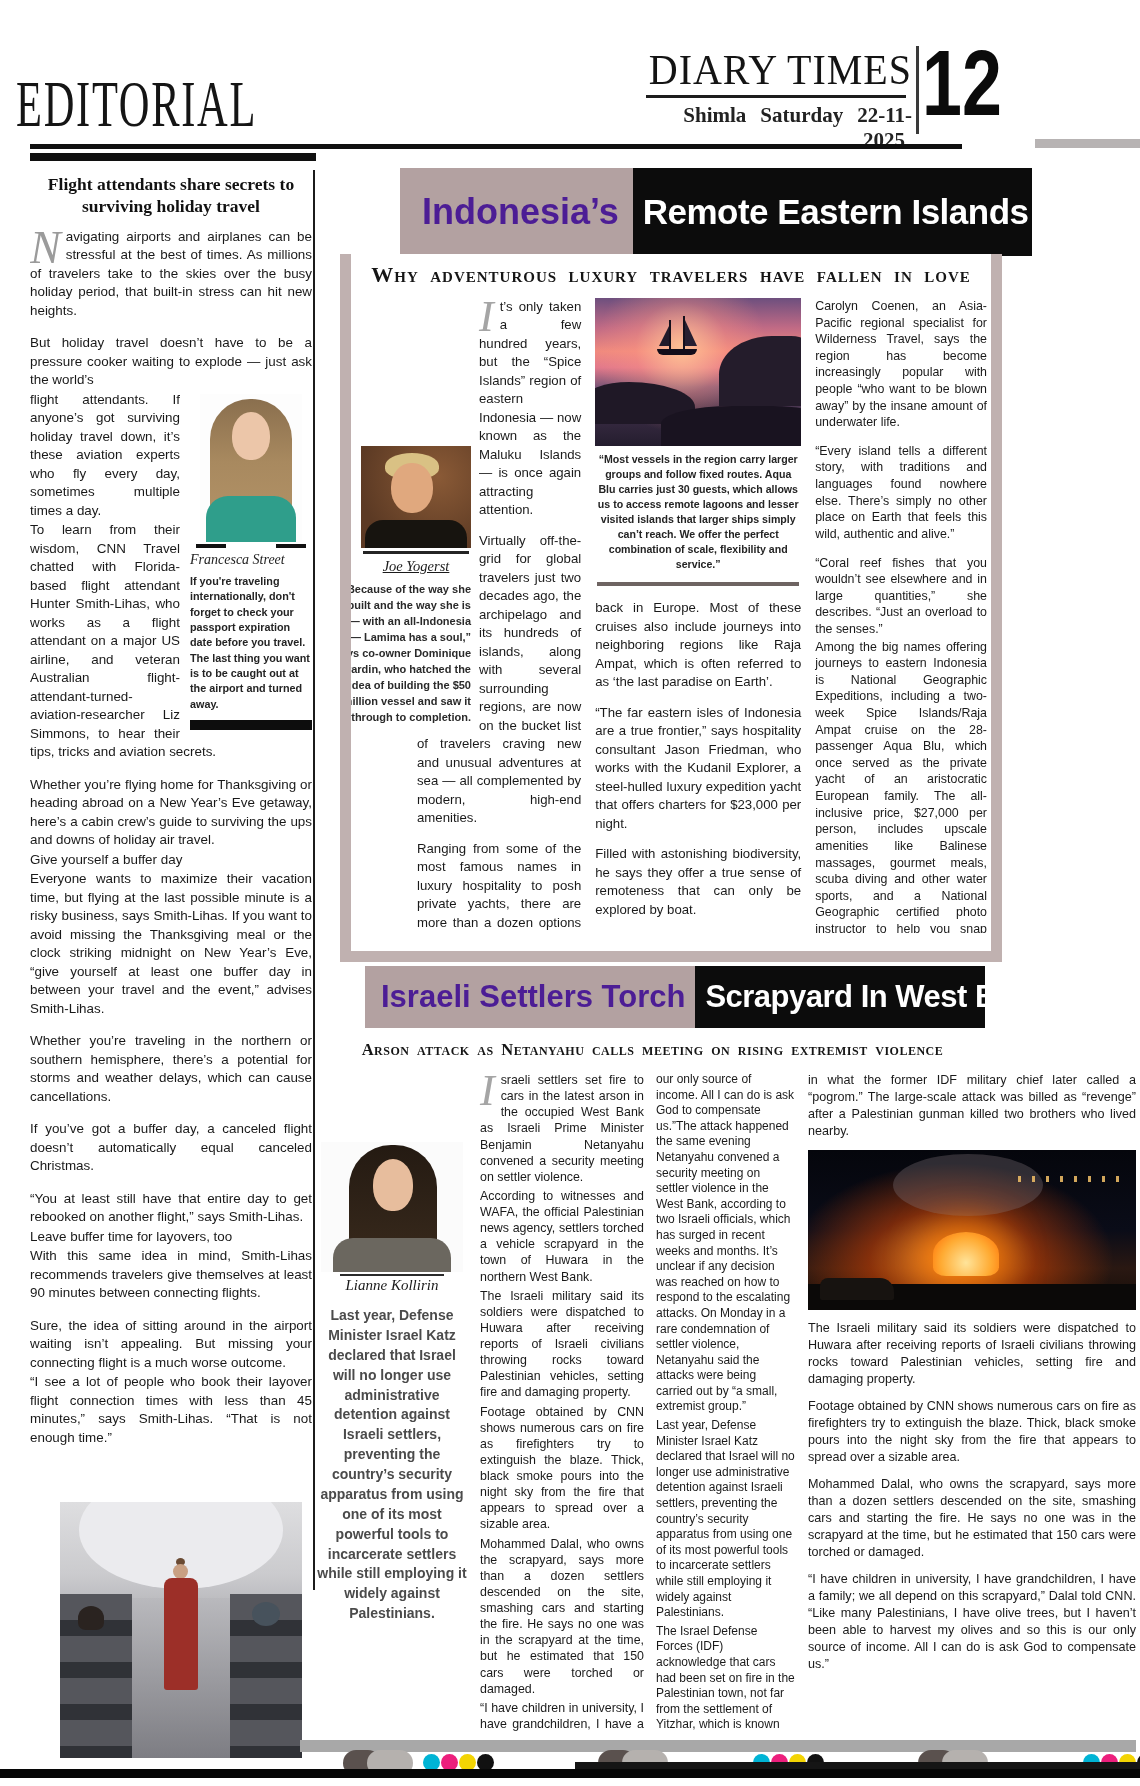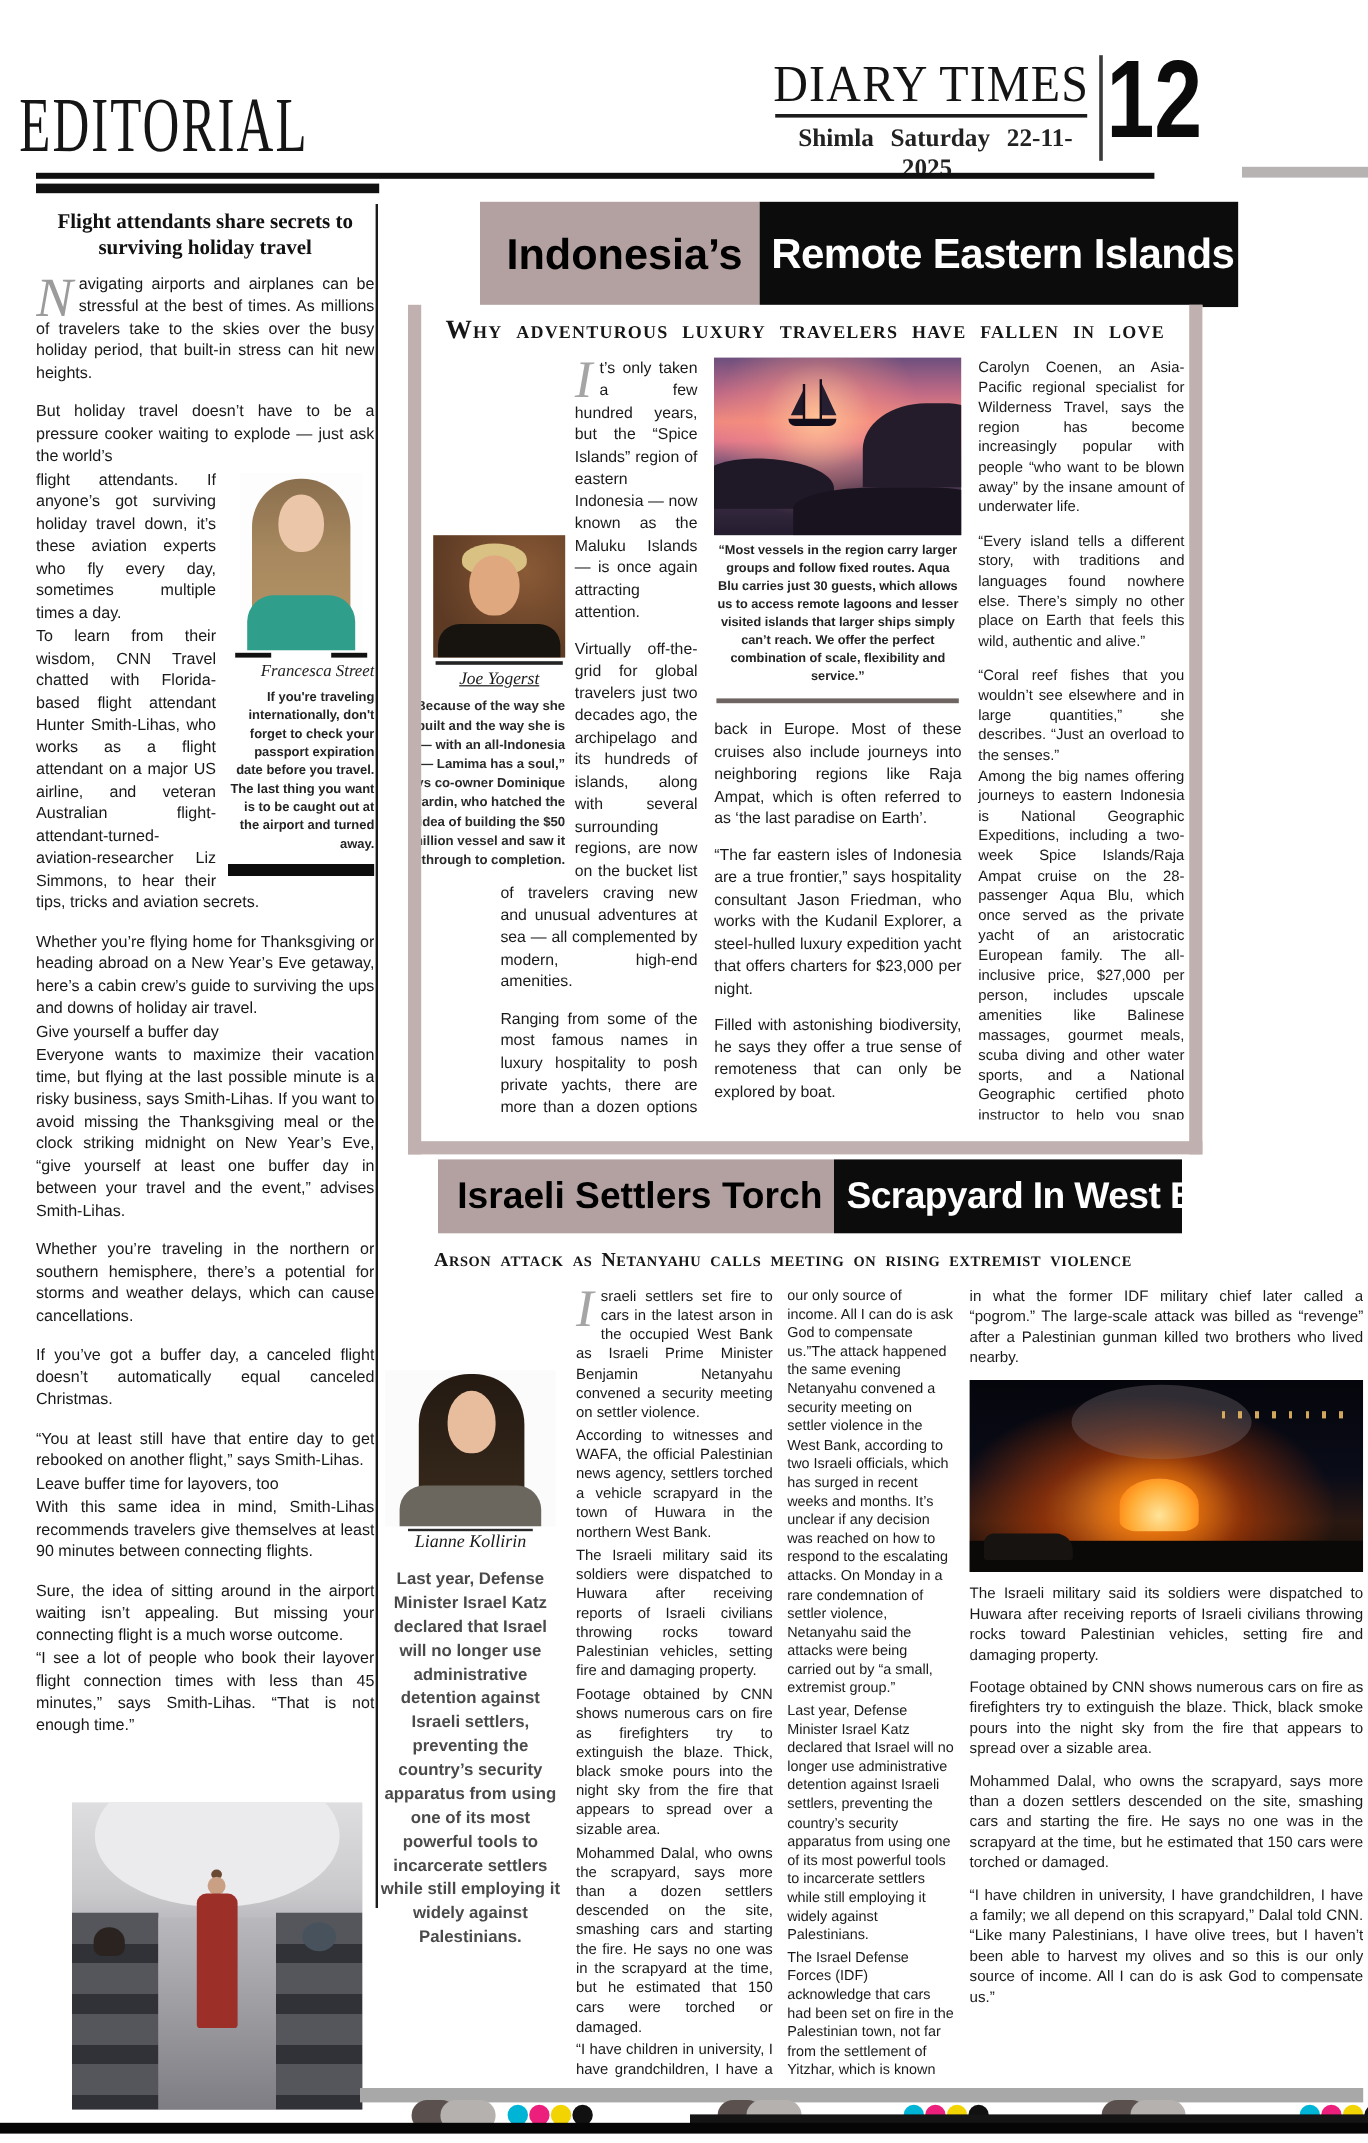--- a/index.html
+++ b/index.html
@@ -8,21 +8,21 @@
     position:relative; width:1140px; height:1786px; margin:0 auto;
     background:#ffffff; overflow:hidden; color:#1a1a1a;
     font-family:"Liberation Sans", sans-serif;
   }
   
   .editorial-title {
     position:absolute; left:16px; top:66px;
     font-family:"Liberation Serif", serif; font-size:50px; letter-spacing:2px;
     color:#151515; transform:scale(0.85,1.3); transform-origin:left top; white-space:nowrap;
   }
-  .mast-right { position:absolute; left:640px; top:44px; width:272px; text-align:center; }
+  .mast-right { position:absolute; left:640px; top:44px; width:272px; text-align:right; }
   .paper-name { font-family:"Liberation Serif", serif; font-size:40px; color:#141414; letter-spacing:1px; transform:scale(1,1.08); transform-origin:center top; white-space:nowrap; }
   .mast-rule { height:3px; background:#1c1c1c; margin:4px 6px 5px; }
   .edition-line { font-family:"Liberation Serif", serif; font-size:21px; color:#222; }
   .edition-line span { margin:0 7px;font-weight:bold; }
   .mast-divider { position:absolute; left:916px; top:46px; width:3px; height:88px; background:#3a3a3a; }
   .page-num {
     position:absolute; left:922px; top:40px; font-family:"Liberation Sans", sans-serif;
     font-weight:900; font-size:92px; color:#0b0b0b; transform:scaleX(0.78); transform-origin:left top; line-height:0.95;
   }
   .gray-tab { position:absolute; left:1035px; top:139px; width:105px; height:9px; background:#b7b3b3; }
@@ -30,21 +30,21 @@
   .rule-b { position:absolute; left:30px; top:153px; width:286px; height:8px; background:#101010; }
   .vdiv  { position:absolute; left:313px; top:170px; width:2px; height:1420px; background:#1b1b1b; }
 
   
   .left-col { position:absolute; left:30px; top:170px; width:282px; height:1328px; overflow:hidden; }
   .fa-headline { font-family:"Liberation Serif", serif; font-weight:bold; font-size:17.5px; text-align:center; line-height:1.25; margin:4px 4px 10px; color:#111; }
   .fa-body { font-size:13.4px; line-height:1.38; text-align:justify; color:#191919; }
   .fa-body p { margin:0 0 14px; }
   .fa-body p.m0 { margin-bottom:1px; }
   .dropcap-n { float:left; font-family:"Liberation Serif", serif; font-style:italic; font-size:46px; line-height:0.72; color:#9b9b9b; margin:3px 5px 0 0; }
-  .fa-fig { float:right; width:122px; margin:3px 0 6px 10px; text-align:right; }
+  .fa-fig { float:right; width:122px; margin:3px 0 6px 10px; text-align:left; }
   .fa-photo { position:relative; width:102px; height:148px; margin:0 auto; background:#fdfdfd; overflow:hidden; }
   .fr-hair { position:absolute; left:10px; top:5px; width:82px; height:138px; border-radius:40px 40px 24px 24px; background:linear-gradient(180deg,#8a6f4e,#a8895f 45%,#b49468); }
   .fr-face { position:absolute; left:32px; top:18px; width:38px; height:48px; border-radius:50% 50% 46% 46%; background:#ecc6a9; }
   .fr-sweater { position:absolute; left:6px; bottom:0; width:90px; height:46px; border-radius:22px 22px 0 0; background:#2f9e8b; }
   .tick-row { display:flex; justify-content:space-between; padding:0 6px; margin-top:2px; }
   .tick-row span { width:30px; height:4px; background:#111; }
   .fig-name { font-family:"Liberation Serif", serif; font-style:italic; font-size:14px; color:#222; margin:2px 0 5px; }
   .fig-cap { font-weight:bold; font-size:10.8px; line-height:1.42; color:#242424; }
   .fa-black-bar { height:10px; background:#0d0d0d; margin-top:8px; }
   .plane-photo { position:absolute; left:60px; top:1502px; width:242px; height:256px; overflow:hidden;
@@ -55,21 +55,21 @@
   .pl-seats-l { left:0; } .pl-seats-r { right:0; }
   .pl-aisle { position:absolute; left:72px; top:96px; bottom:0; width:98px; background:linear-gradient(180deg,#b9b9bd,#7d7d83); }
   .pl-attn-head { position:absolute; left:113px; top:62px; width:15px; height:15px; border-radius:50%; background:#c9a083; }
   .pl-attn-bun { position:absolute; left:116px; top:56px; width:9px; height:8px; border-radius:50%; background:#6a4a33; }
   .pl-attn-body { position:absolute; left:104px; top:76px; width:34px; height:112px; border-radius:8px 8px 3px 3px; background:#9c2f28; }
   .pl-head1 { position:absolute; left:18px; top:104px; width:26px; height:24px; border-radius:50% 50% 30% 30%; background:#2a2320; }
   .pl-head2 { position:absolute; right:22px; top:100px; width:28px; height:24px; border-radius:50%; background:#47525c; }
 
   
   .banner { position:absolute; display:flex; overflow:hidden; }
-  .banner .b-light { background:#b3a1a1; color:#000000; display:flex; align-items:center; white-space:nowrap; }
+  .banner .b-light { background:#b3a1a1; color:#4c1d95; display:flex; align-items:center; white-space:nowrap; }
   .banner .b-dark  { background:#0c0c0c; color:#fff; display:flex; align-items:center; flex:1; white-space:nowrap; }
   .indo-banner { left:400px; top:168px; width:632px; height:88px; }
   .indo-banner .b-light { font-size:36px; font-weight:bold; padding:0 14px 0 22px; }
   .indo-banner .b-dark  { font-size:35px; font-weight:bold; padding-left:10px; letter-spacing:-0.5px; }
   .isr-banner { left:365px; top:966px; width:620px; height:62px; }
   .isr-banner .b-light { font-size:31px; font-weight:bold; padding:0 10px 0 16px; }
   .isr-banner .b-dark  { font-size:31px; font-weight:bold; padding-left:10px; letter-spacing:-0.5px; }
 
   .indo-frame { position:absolute; left:340px; top:254px; width:662px; height:708px; border:11px solid #c0b1b0; border-top:none; background:#fff; }
   .subhead { font-family:"Liberation Serif", serif; font-weight:bold; font-variant:small-caps; text-align:center; color:#161616; white-space:nowrap; }

